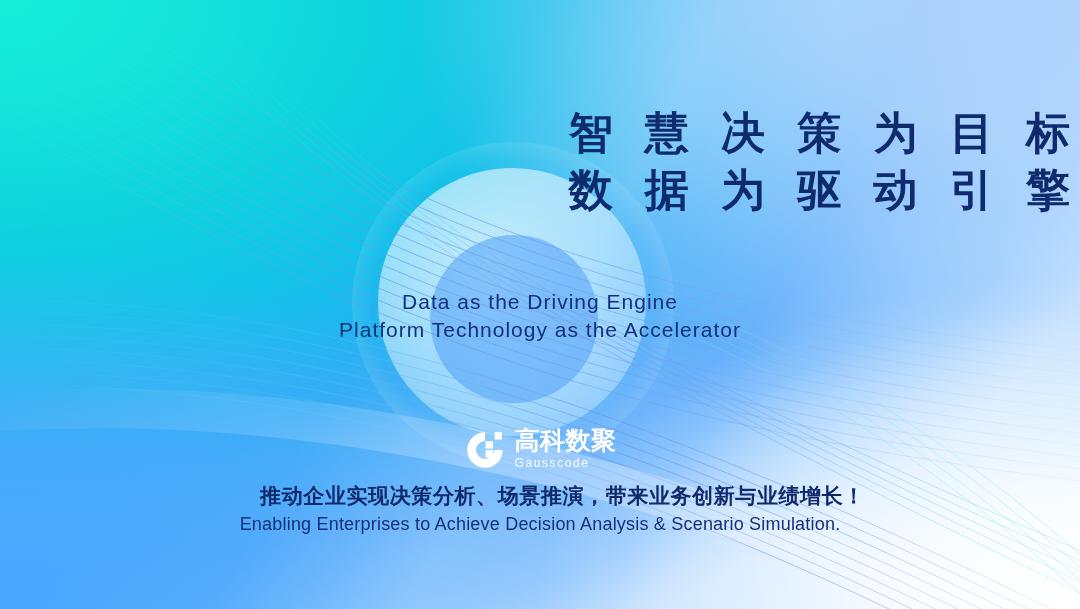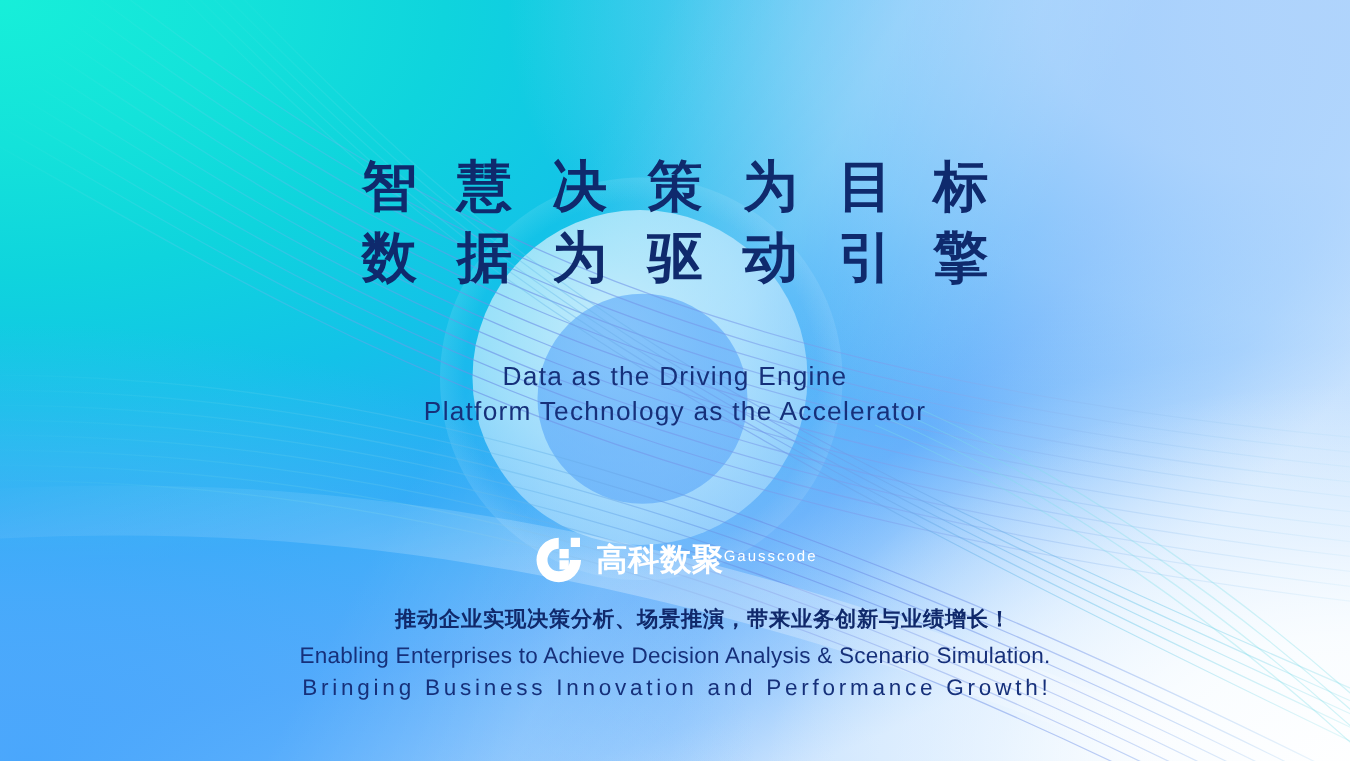--- a/index.html
+++ b/index.html
@@ -50,22 +50,22 @@
   }
 
   
   .waves{position:absolute;inset:0;}
   .waves svg{display:block;width:1080px;height:609px;}
 
   
   #stage .content{position:absolute;inset:0;}
 
   .headline{
-    position:absolute;left:0;right:0;top:121px;
-    text-align:center;
+    position:absolute;left:0;right:0;top:104px;
+    text-align:right;
   }
   .headline .hl{
     display:block;
     font-family:"Liberation Sans","DejaVu Sans",sans-serif;
     font-weight:bold;
     font-size:44px;
     line-height:57px;
     letter-spacing:10px;
     text-indent:10px;
     color:#0f2a6d;
@@ -83,36 +83,36 @@
     color:#16307a;
     font-weight:400;
   }
 
   
   .logo{
     position:absolute;left:0;right:0;top:427px;
     display:flex;align-items:center;justify-content:center;gap:9px;
   }
   .logo-mark{width:42px;height:42px;flex:0 0 auto;}
-  .logo-words{display:flex;flex-direction:row;align-items:flex-start;}
+  .logo-words{display:flex;flex-direction:column;align-items:flex-start;}
   .logo-cn{
     font-size:25px;line-height:26px;font-weight:bold;color:#ffffff;
     letter-spacing:0.5px;
   }
   .logo-en{
     font-size:12px;line-height:19px;color:#ffffff;letter-spacing:1.6px;
     font-weight:400;margin-top:1px;
   }
 
   
   .tagline{
     position:absolute;left:0;right:0;top:481px;text-align:center;
   }
   .tag-cn{
-    font-size:17px;line-height:30px;font-weight:bold;color:#10296b;
+    font-size:21px;line-height:30px;font-weight:bold;color:#10296b;
     letter-spacing:0.6px;
     padding-left:45px;
   }
   .tag-en1{
     font-size:18px;line-height:26px;color:#16307a;letter-spacing:0.2px;
     margin-top:0;
   }
   .tag-en2{
     font-size:18px;line-height:26px;color:#16307a;letter-spacing:3.0px;
     text-indent:3px;
@@ -228,17 +228,16 @@
       </span>
       <span class="logo-words">
         <span class="logo-cn">高科数聚</span>
         <span class="logo-en">Gausscode</span>
       </span>
     </div>
 
     <div class="tagline">
       <div class="tag-cn">推动企业实现决策分析、场景推演，带来业务创新与业绩增长！</div>
       <div class="tag-en1">Enabling Enterprises to Achieve Decision Analysis &amp; Scenario Simulation.</div>
-      <div class="tag-en2">Bringing Business Innovation and Performance Growth!</div>
     </div>
 
   </div>
 </div>
 
 </body></html>

